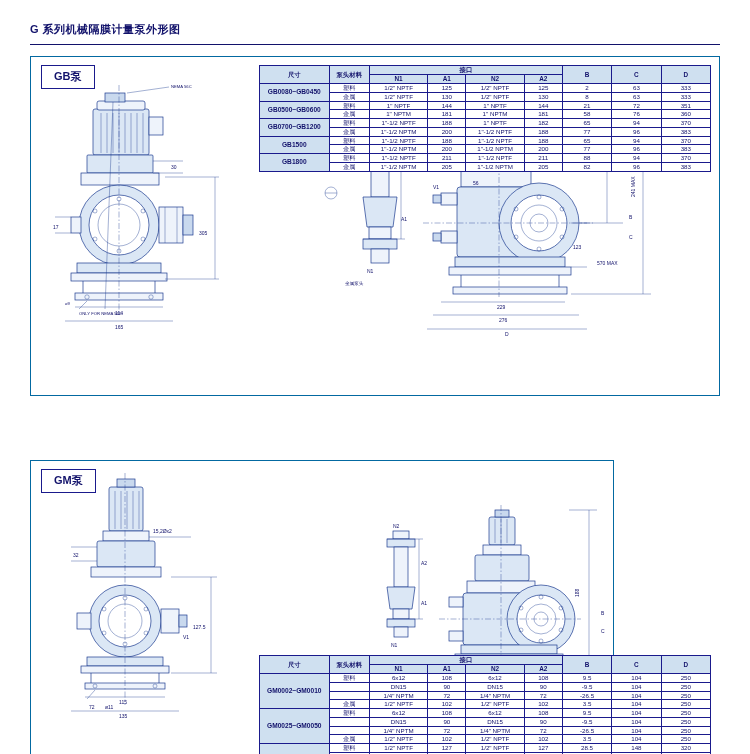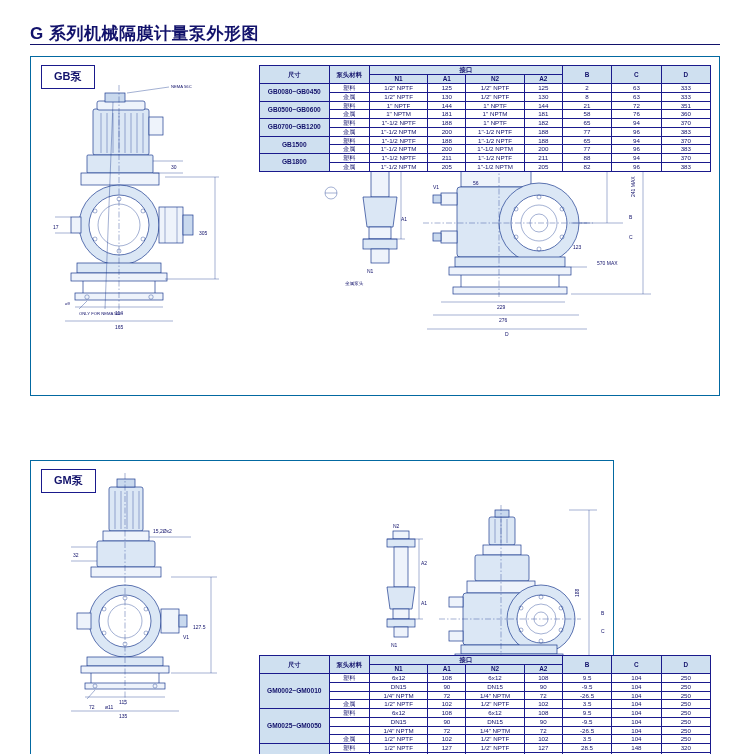--- a/index.html
+++ b/index.html
@@ -7,21 +7,21 @@
   body {
     width:750px; height:754px;
     background:#ffffff;
     font-family:"Liberation Sans", sans-serif;
     color:#1a1a6e;
     position:relative;
     overflow:hidden;
   }
   .page-title {
     position:absolute; left:30px; top:22px;
-    font-size:17px; font-weight:bold; color:#12126b;
+    font-size:11px; font-weight:bold; color:#12126b;
     letter-spacing:0.5px;
   }
   .title-rule {
     position:absolute; left:30px; top:44px; width:690px; height:1px;
     background:#12126b;
   }
 
   
   .panel {
     position:absolute;

